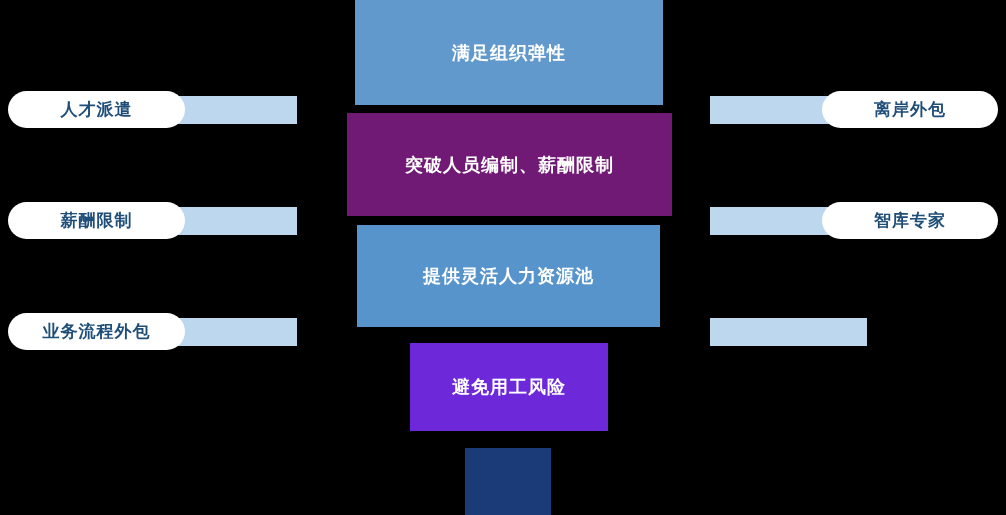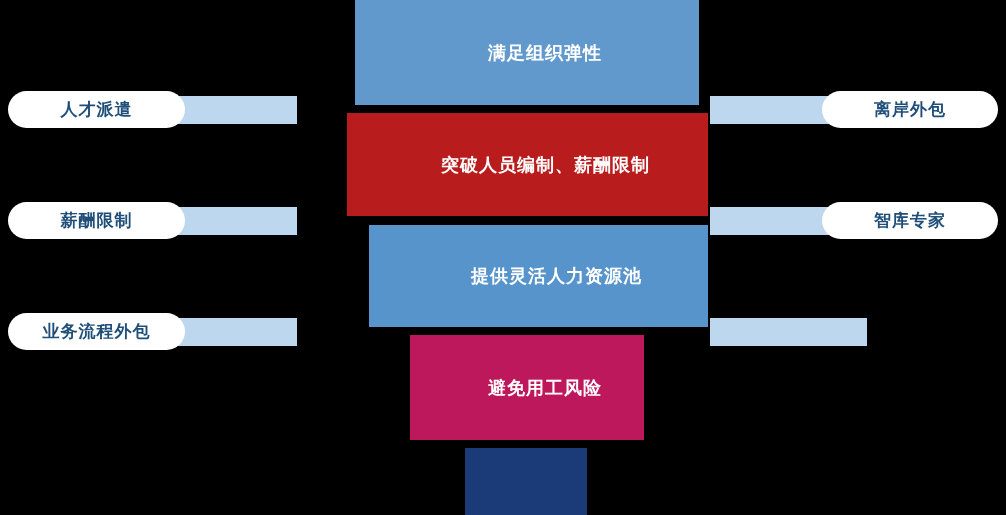--- a/index.html
+++ b/index.html
@@ -18,21 +18,20 @@
   .block {
     position: absolute;
     display: flex;
     align-items: center;
     justify-content: center;
     color: #ffffff;
     font-weight: bold;
     font-size: 18px;
     letter-spacing: 1px;
     text-align: center;
-    padding-left: 36px;
   }
   .connector {
     position: absolute;
     height: 28px;
     background: #bdd7ee;
   }
   .pill {
     position: absolute;
     height: 37px;
     background: #ffffff;
@@ -40,23 +39,23 @@
     display: flex;
     align-items: center;
     justify-content: center;
     color: #1f4e79;
     font-weight: bold;
     font-size: 17px;
     letter-spacing: 1px;
   }
   
   .b1 { left: 355px; top: 0px;   width: 308px; height: 105px; background: #6299cc; }
-  .b2 { left: 347px; top: 113px; width: 325px; height: 103px; background: #b91c1c; }
-  .b3 { left: 357px; top: 225px; width: 303px; height: 102px; background: #5794cb; margin-left: 12px; }
-  .b4 { left: 410px; top: 335px; width: 198px; height: 105px; background: #be185d; }
+  .b2 { left: 347px; top: 113px; width: 325px; height: 103px; background: #701a75; }
+  .b3 { left: 357px; top: 225px; width: 303px; height: 102px; background: #5794cb; }
+  .b4 { left: 410px; top: 343px; width: 198px; height: 88px; background: #6d28d9; }
   .b5 { left: 465px; top: 448px; width: 86px;  height: 67px;  background: #1b3a78; }
   
   .cl1 { left: 140px; top: 96px;  width: 157px; }
   .cl2 { left: 140px; top: 207px; width: 157px; }
   .cl3 { left: 140px; top: 318px; width: 157px; }
   
   .cr1 { left: 710px; top: 96px;  width: 157px; }
   .cr2 { left: 710px; top: 207px; width: 157px; }
   .cr3 { left: 710px; top: 318px; width: 157px; }
   

